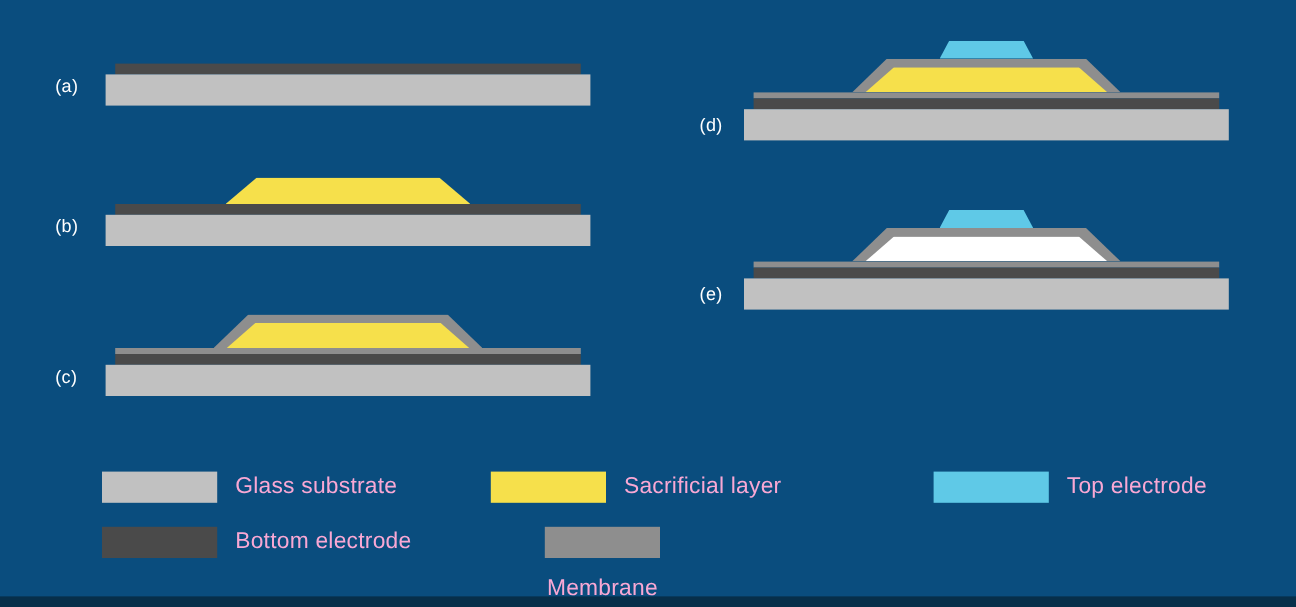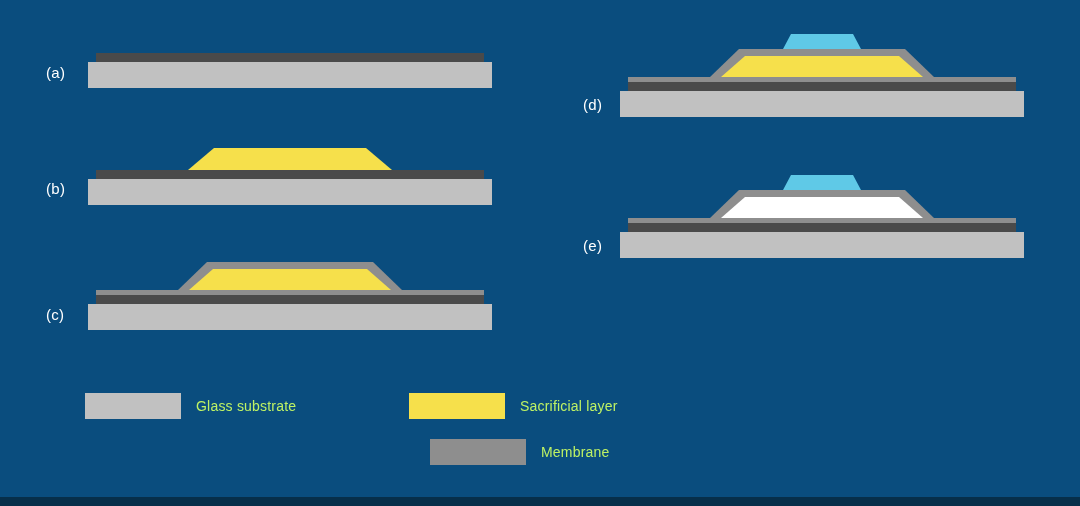--- a/index.html
+++ b/index.html
@@ -51,22 +51,22 @@
     clip-path: polygon(8px 0, calc(100% - 8px) 0, 100% 100%, 0 100%);
   }
   .legend-item {
     position: absolute;
     display: flex;
     align-items: center;
     gap: 15px;
   }
   .swatch { width: 96px; height: 26px; }
   .legend-label {
-    color: #bef264;
-    font-size: 14px;
+    color: #f9a8d4;
+    font-size: 19px;
     letter-spacing: 0.2px;
   }
 </style>
 </head>
 <body>
 
 <div class="stage" style="background-color: rgb(10, 77, 126);">
 
   <div class="panel-label" style="left:46px; top:64px;">(a)</div>
   <div class="wafer" style="left:88px; top:53px;">
@@ -110,23 +110,31 @@
     </div>
     <div class="memflat" style="background-color: rgb(142, 142, 142);"></div>
     <div class="electrode" style="background-color: rgb(74, 74, 74);"></div>
     <div class="substrate" style="background-color: rgb(193, 193, 193);"></div>
   </div>
 
   <div class="legend-item" style="left:85px; top:393px;">
     <div class="swatch" style="background-color: rgb(193, 193, 193);"></div>
     <div class="legend-label">Glass substrate</div>
   </div>
+  <div class="legend-item" style="left:85px; top:439px;">
+    <div class="swatch" style="background-color: rgb(74, 74, 74);"></div>
+    <div class="legend-label">Bottom electrode</div>
+  </div>
   <div class="legend-item" style="left:409px; top:393px;">
     <div class="swatch" style="background-color: rgb(246, 224, 75);"></div>
     <div class="legend-label">Sacrificial layer</div>
   </div>
-  <div class="legend-item" style="left:430px; top:439px;">
+  <div class="legend-item" style="left:454px; top:439px;flex-direction:column;">
     <div class="swatch" style="background-color: rgb(142, 142, 142);"></div>
     <div class="legend-label">Membrane</div>
+  </div>
+  <div class="legend-item" style="left:778px; top:393px;">
+    <div class="swatch" style="background-color: rgb(95, 201, 231);"></div>
+    <div class="legend-label">Top electrode</div>
   </div>
 
   <div class="footer-bar" style="background-color: rgb(7, 47, 74);"></div>
 </div>
 
 </body></html>

